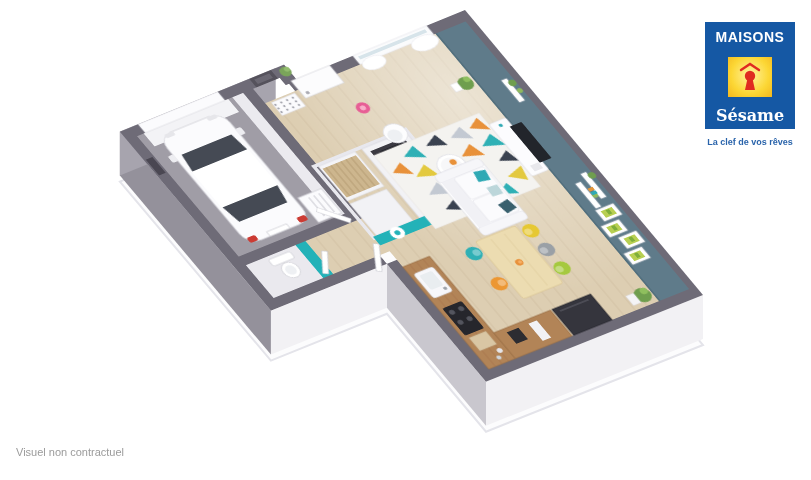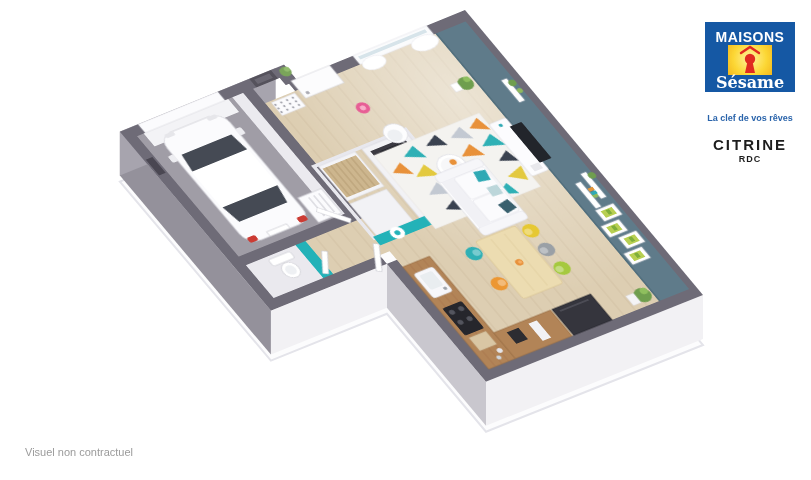--- a/index.html
+++ b/index.html
@@ -4,32 +4,32 @@
 <style>
   html,body{margin:0;padding:0;background:#ffffff;}
   body{font-family:"Liberation Sans", sans-serif;}
   .stage{position:relative;width:811px;height:480px;background:#ffffff;overflow:hidden;}
   #base-svg{position:absolute;left:0;top:0;}
   #plan-flat{position:absolute;left:0;top:0;width:415px;height:400px;transform-origin:0 0;}
   #plan-flat svg{display:block;}
 
   
   .brand-wrap{position:absolute;top:22px;right:2px;width:118px;text-align:center;}
-  .brand-box{margin:0 auto;width:90px;height:70px;background:#1558a4;box-sizing:border-box;
+  .brand-box{margin:0 auto;width:90px;height:107px;background:#1558a4;box-sizing:border-box;
              display:flex;flex-direction:column;align-items:center;justify-content:space-between;
              padding:7px 0 5px;}
   .brand-top{color:#fff;font-weight:bold;font-size:14px;letter-spacing:.5px;}
   .brand-yellow{width:44px;height:40px;background:radial-gradient(circle at 50% 45%, #fff3a0 0%, #fcd735 60%, #f3b71d 100%);
                 display:flex;align-items:center;justify-content:center;}
   .brand-script{color:#fff;font-family:"DejaVu Serif", serif;font-weight:bold;font-size:16px;line-height:1;}
-  .brand-tagline{color:#2a64ab;font-size:9px;font-weight:bold;margin-top:21px;}
+  .brand-tagline{color:#2a64ab;font-size:9px;font-weight:bold;margin-top:8px;}
   .model{margin-top:13px;}
   .model-name{font-size:15px;font-weight:bold;letter-spacing:2px;color:#1d1d1d;}
   .model-level{font-size:9px;font-weight:bold;letter-spacing:1px;color:#1d1d1d;margin-top:1px;}
-  .disclaimer{position:absolute;left:25px;bottom:22px;font-size:11px;color:#9b9b9b;}
+  .disclaimer{position:absolute;left:16px;bottom:22px;font-size:11px;color:#9b9b9b;}
 </style>
 </head>
 <body>
 
 <div class="stage">
 
   <svg id="base-svg" width="811" height="480" viewBox="0 0 811 480">
       <polygon points="465.0,60.0 703.0,345.0 486.0,431.7 386.9,313.8 270.9,360.6 119.9,181.6 275.7,117.9 287.9,132.3" fill="#fcfcfd" stroke="#e4e4ea" stroke-width="2"></polygon>
       <polygon points="703.0,295.0 486.0,381.7 486.0,425.7 703.0,339.0" fill="#f2f1f4"></polygon>
       <polygon points="486.0,381.7 386.9,263.8 386.9,307.8 486.0,425.7" fill="#c9c7ce"></polygon>
@@ -314,20 +314,16 @@
       <div class="brand-yellow">
         <svg width="26" height="30" viewBox="0 0 26 30">
           <path d="M4 8 L13 2 L22 8" stroke="#e02b20" stroke-width="2.4" fill="none" stroke-linecap="round"></path>
           <circle cx="13" cy="14" r="5.2" fill="#e02b20"></circle>
           <path d="M10.4 17 L8 28 L18 28 L15.6 17 Z" fill="#e02b20"></path>
         </svg>
       </div>
       <div class="brand-script">Sésame</div>
     </div>
     <div class="brand-tagline">La clef de vos rêves</div>
-    <div class="model">
-      <div class="model-name">CITRINE</div>
-      <div class="model-level">RDC</div>
-    </div>
   </div>
 
   <div class="disclaimer">Visuel non contractuel</div>
 </div>
 
 </body></html>

